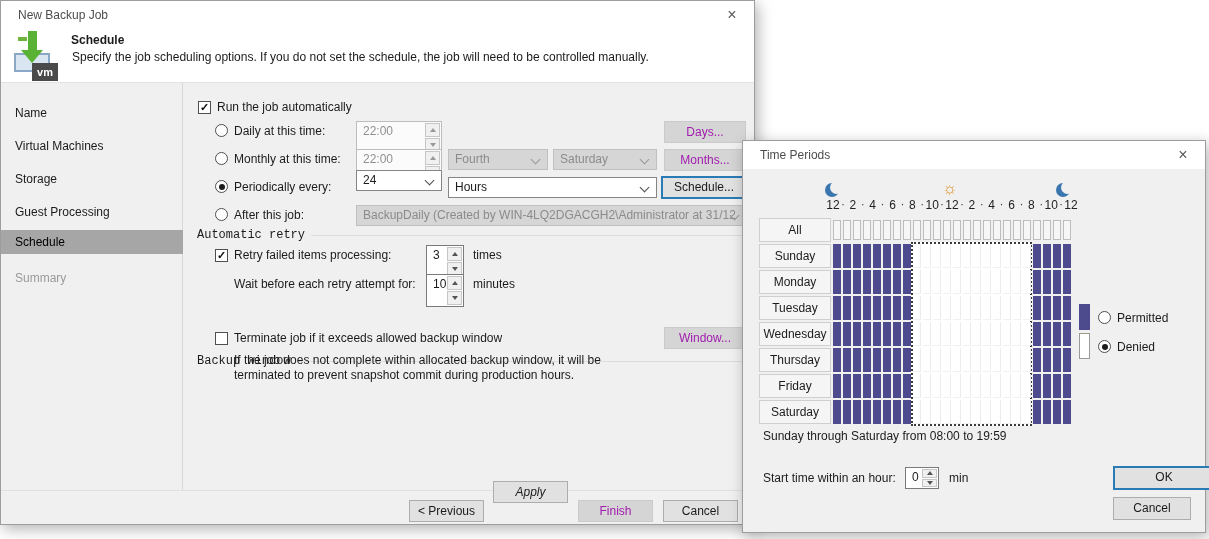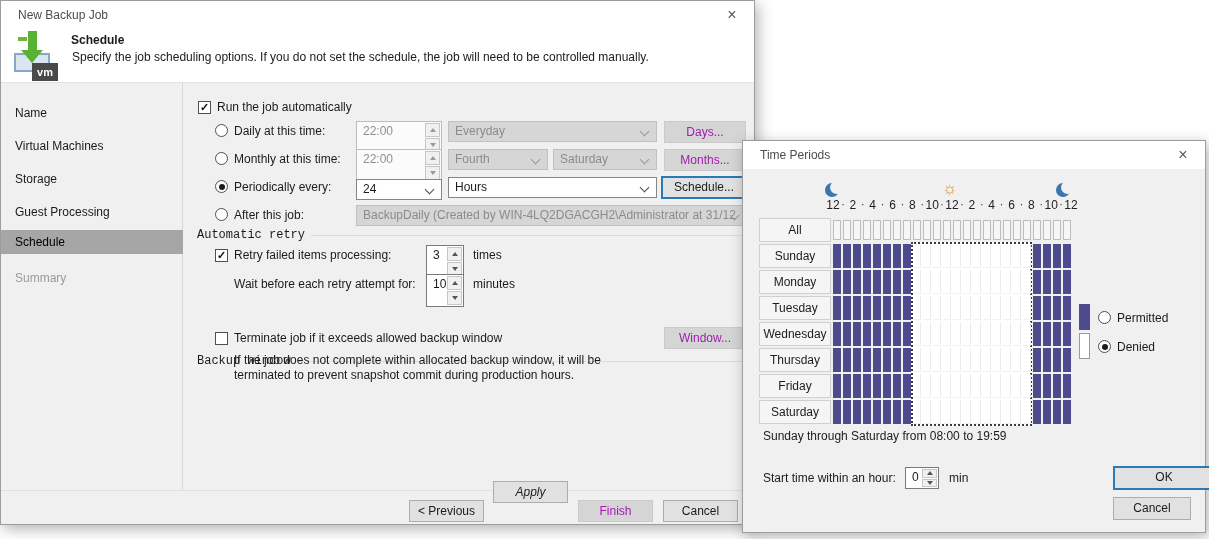--- a/index.html
+++ b/index.html
@@ -203,23 +203,20 @@
 
     <div class="radio" style="left:32px; top:41px;"></div>
     <div class="lbl" style="left:51px; top:41px;">Daily at this time:</div>
     <div class="spinbox dim" style="left:173px; top:38px; width:86px;">
       <span>22:00</span>
       <span class="spin">
           <div class="up"></div>
           <div class="dn"></div>
         </span>
     </div>
-    <div class="combo disabled" style="left:265px; top:38px; width:209px;">
-      <span>Everyday</span><span class="chev"></span>
-    </div>
     <div class="win-btn disabled" style="left:481px; top:38px; width:82px;">Days...</div>
 
     <div class="radio" style="left:32px; top:69px;"></div>
     <div class="lbl" style="left:51px; top:69px;">Monthly at this time:</div>
     <div class="spinbox dim" style="left:173px; top:66px; width:86px;">
       <span>22:00</span>
       <span class="spin">
           <div class="up"></div>
           <div class="dn"></div>
         </span>
@@ -227,21 +224,21 @@
     <div class="combo disabled" style="left:265px; top:66px; width:100px;">
       <span>Fourth</span><span class="chev"></span>
     </div>
     <div class="combo disabled" style="left:370px; top:66px; width:104px;">
       <span>Saturday</span><span class="chev"></span>
     </div>
     <div class="win-btn disabled" style="left:481px; top:66px; width:82px;">Months...</div>
 
     <div class="radio selected" style="left:32px; top:97px;"></div>
     <div class="lbl" style="left:51px; top:97px;">Periodically every:</div>
-    <div class="combo" style="left:173px; top:96px; width:86px;">
+    <div class="combo" style="left:173px; top:87px; width:86px;">
       <span>24</span><span class="chev"></span>
     </div>
     <div class="combo" style="left:265px; top:94px; width:209px;">
       <span>Hours</span><span class="chev"></span>
     </div>
     <div class="win-btn focused" style="left:478px; top:93px; width:86px; height:23px;">Schedule...</div>
 
     <div class="radio" style="left:32px; top:125px;"></div>
     <div class="lbl" style="left:51px; top:125px;">After this job:</div>
     <div class="combo disabled" style="left:173px; top:122px; width:391px;">

